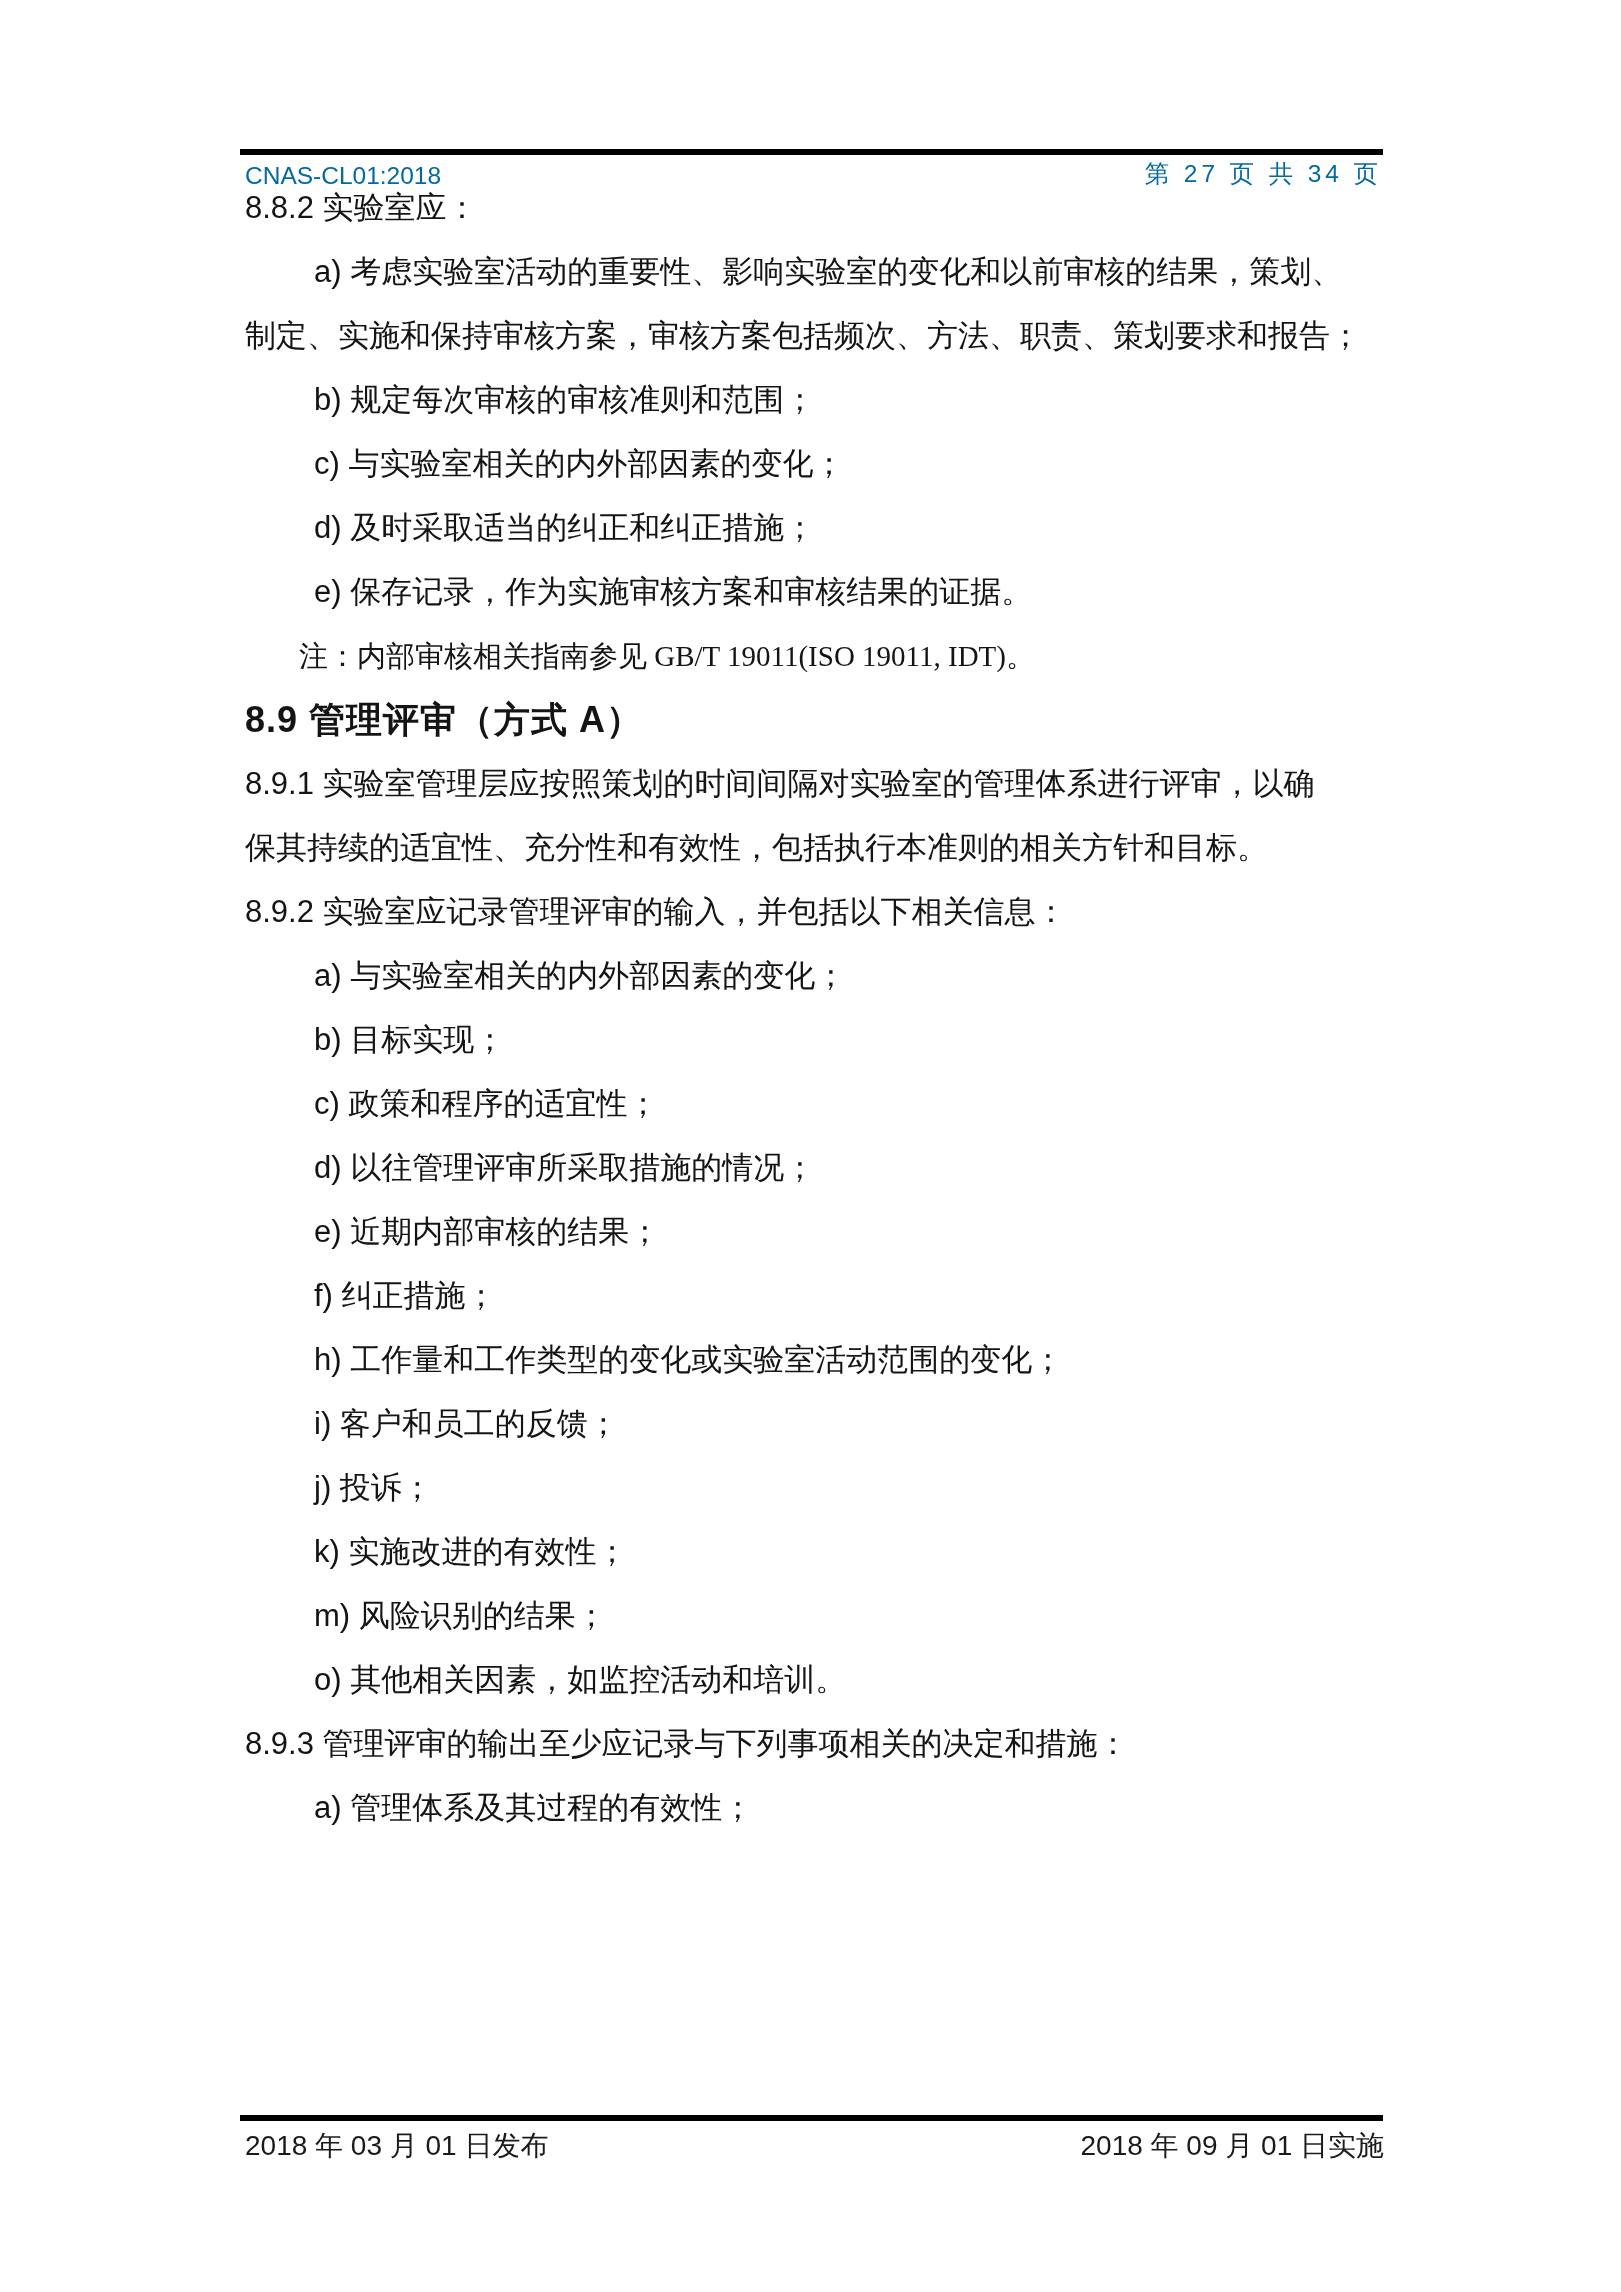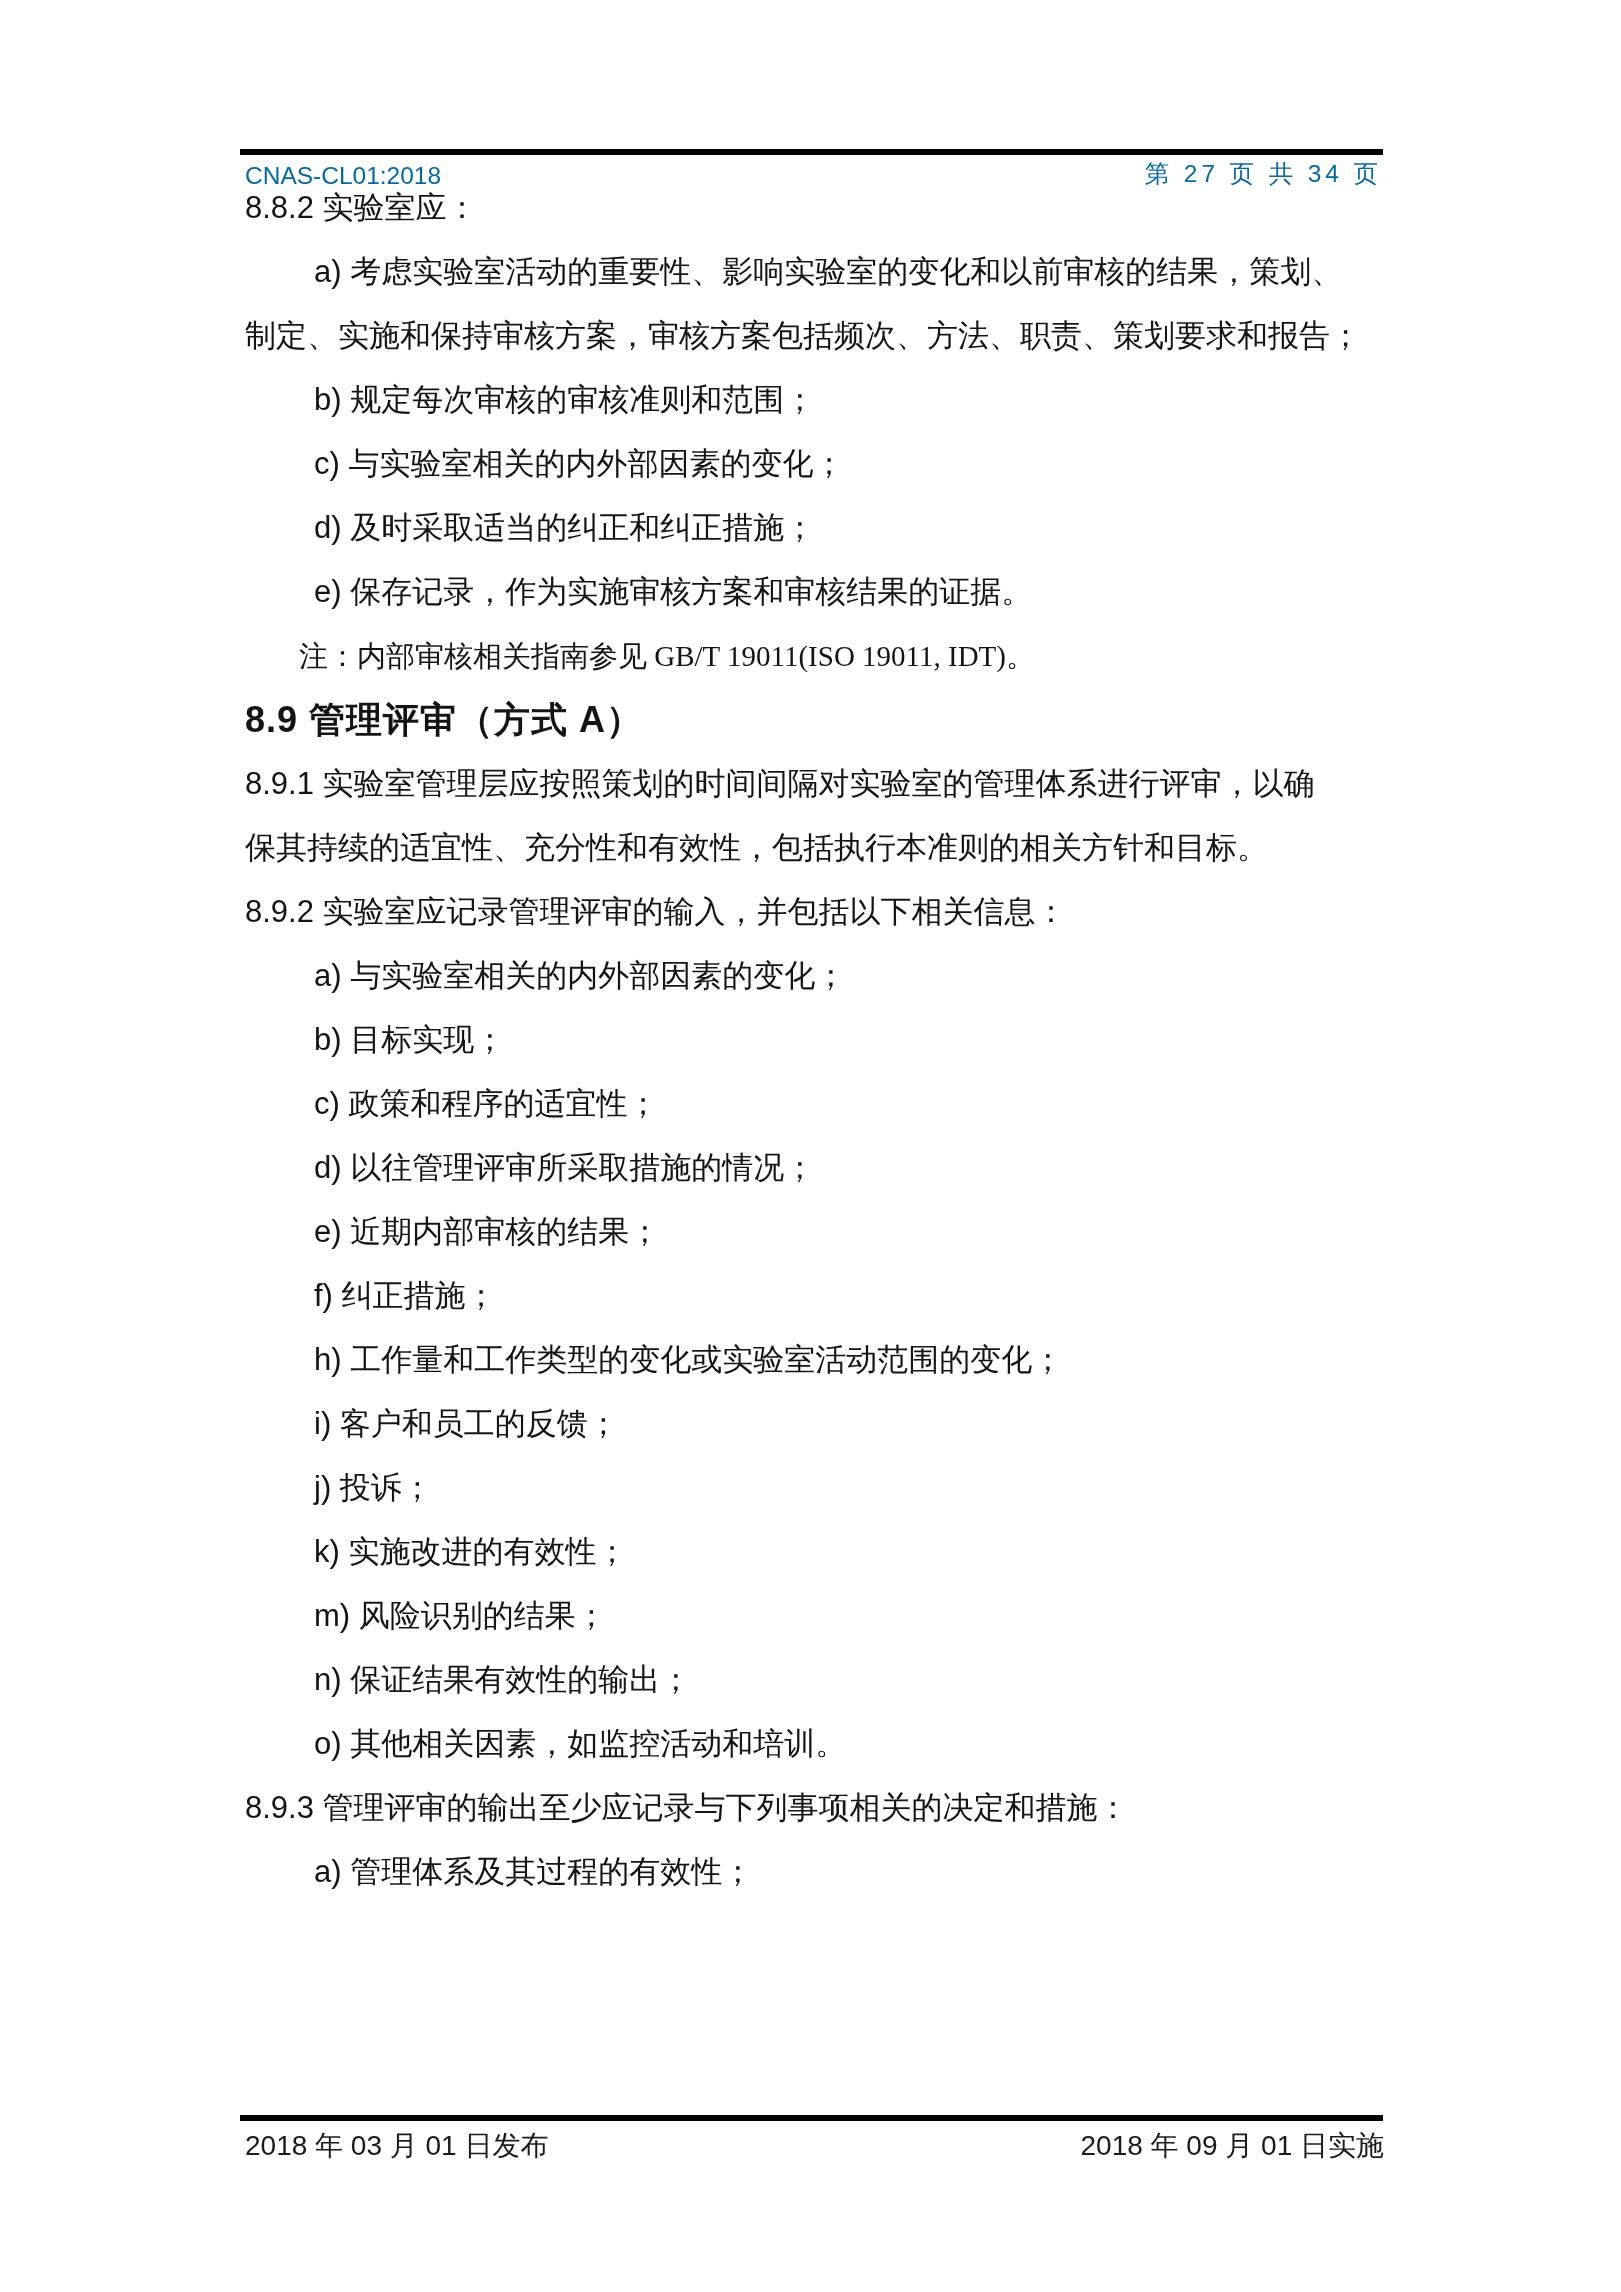--- a/index.html
+++ b/index.html
@@ -76,21 +76,20 @@
       <div class="ln item">b) 目标实现；</div>
       <div class="ln item">c) 政策和程序的适宜性；</div>
       <div class="ln item">d) 以往管理评审所采取措施的情况；</div>
       <div class="ln item">e) 近期内部审核的结果；</div>
       <div class="ln item">f) 纠正措施；</div>
       <div class="ln item">h) 工作量和工作类型的变化或实验室活动范围的变化；</div>
       <div class="ln item">i) 客户和员工的反馈；</div>
       <div class="ln item">j) 投诉；</div>
       <div class="ln item">k) 实施改进的有效性；</div>
       <div class="ln item">m) 风险识别的结果；</div>
-      <div class="ln item">n) 保证结果有效性的输出；</div>
       <div class="ln item">o) 其他相关因素，如监控活动和培训。</div>
       <div class="ln section">8.9.3 管理评审的输出至少应记录与下列事项相关的决定和措施：</div>
       <div class="ln item">a) 管理体系及其过程的有效性；</div>
     </div>
 
   <div class="rule bottom"></div>
 
   <div class="footer-row">
     <span>2018 年 03 月 01 日发布</span>
     <span>2018 年 09 月 01 日实施</span>

